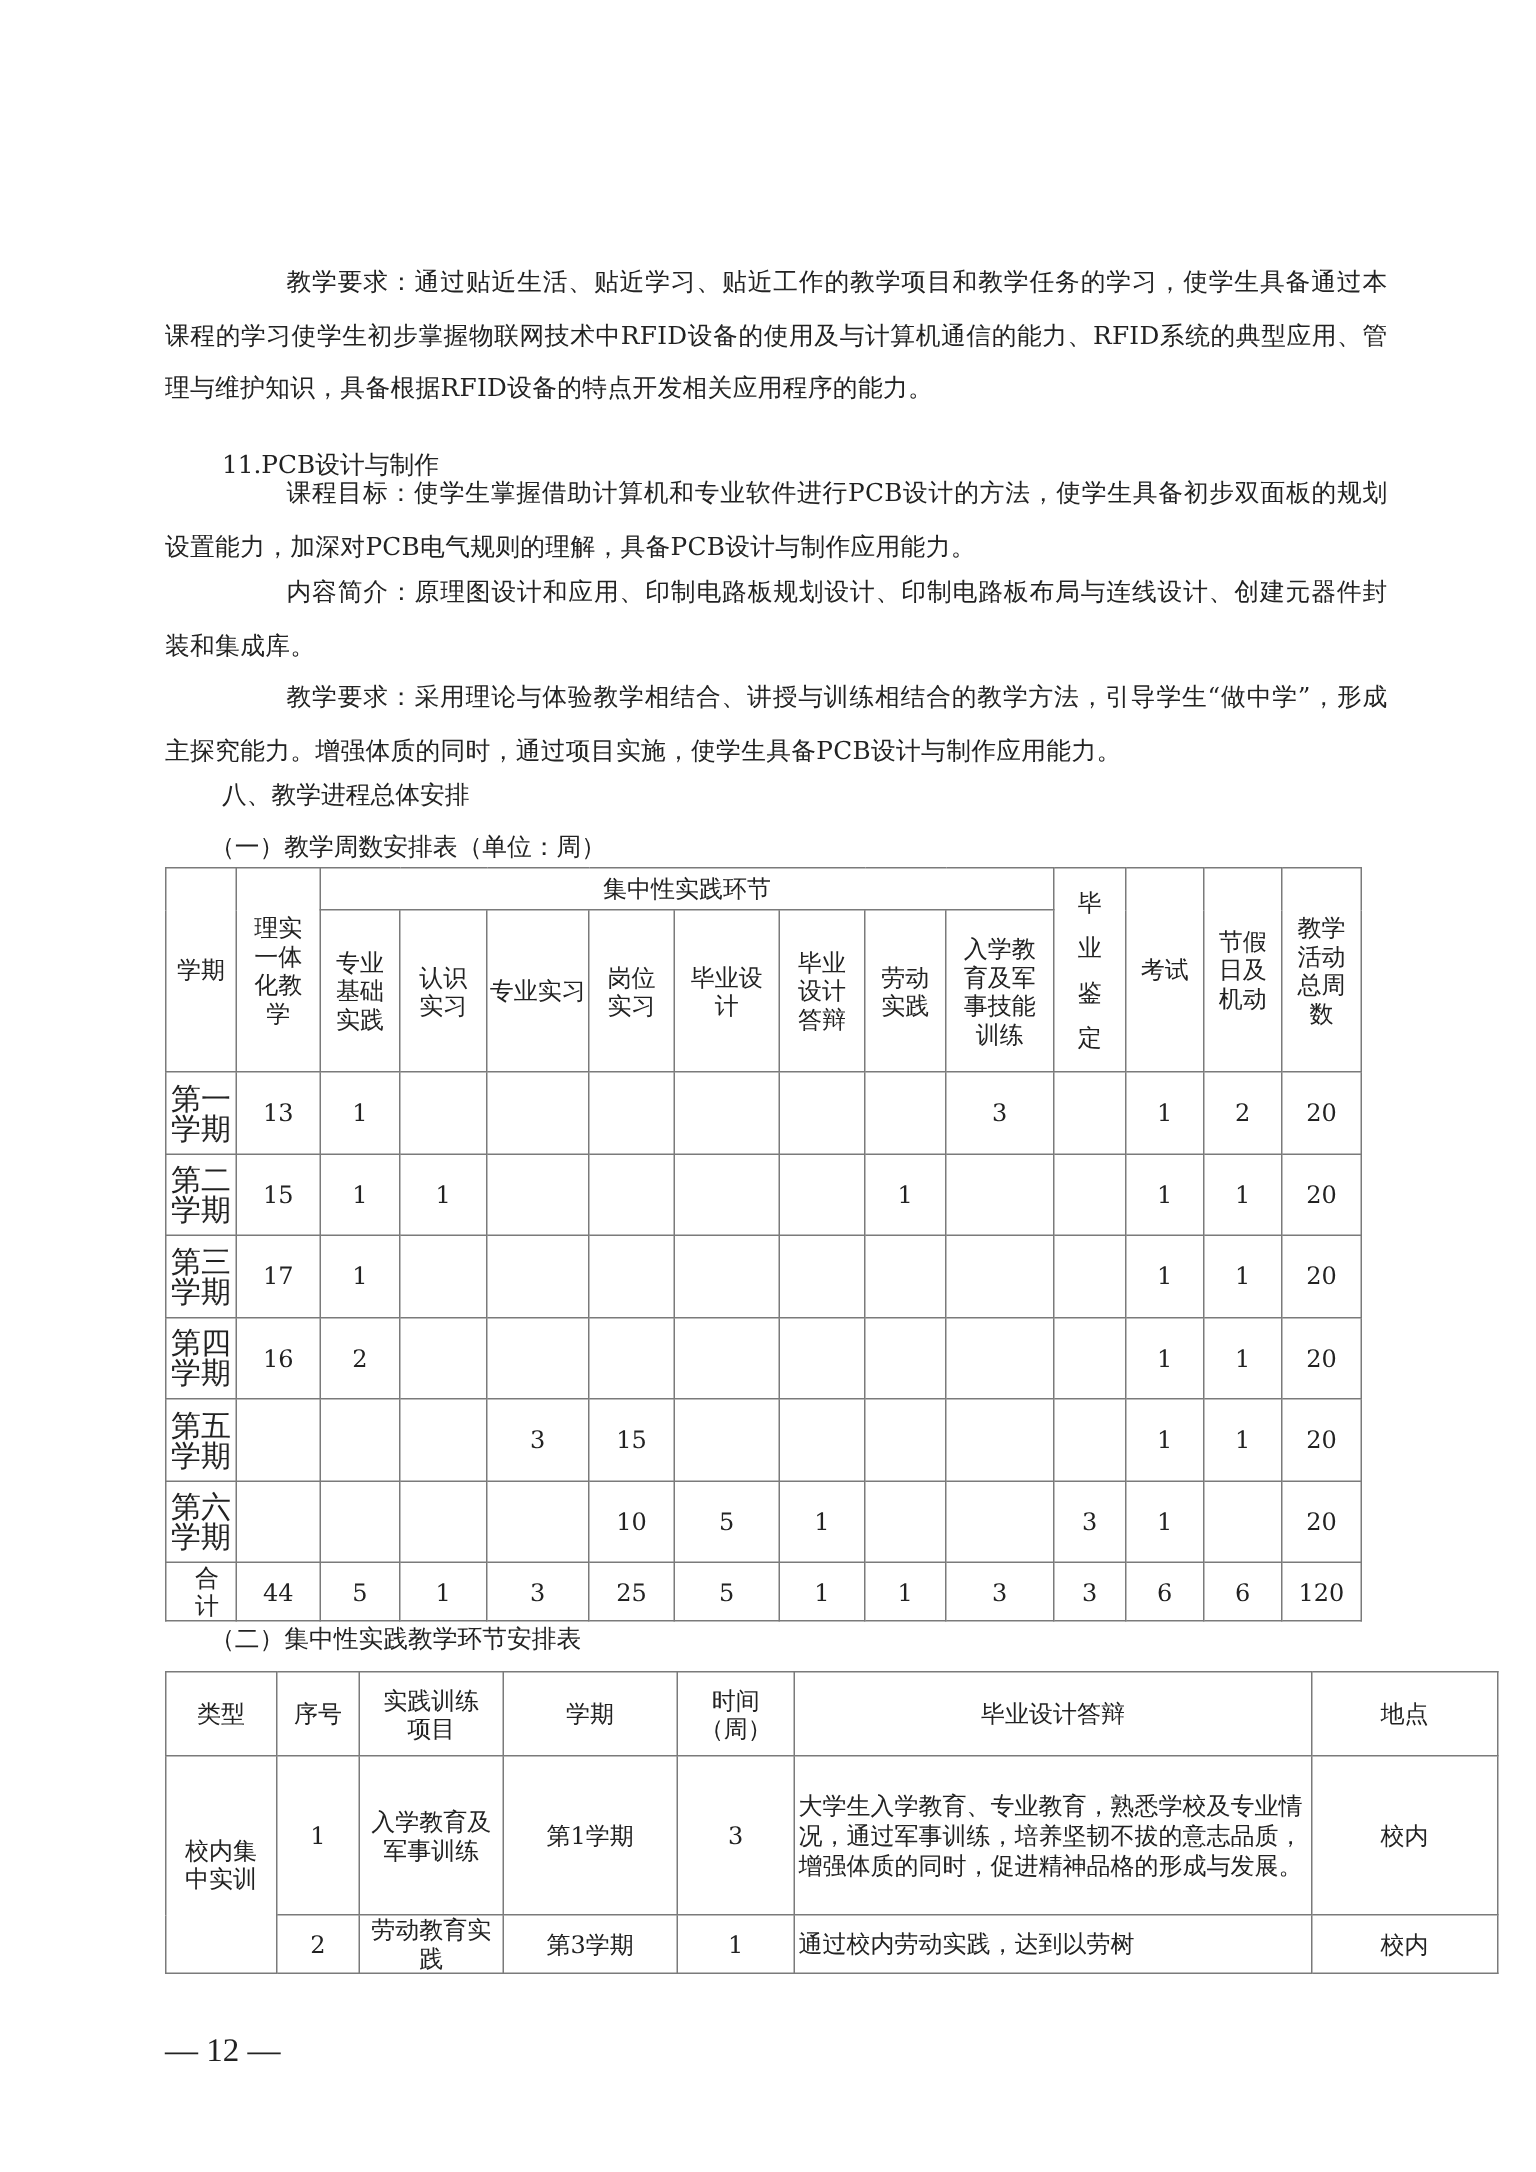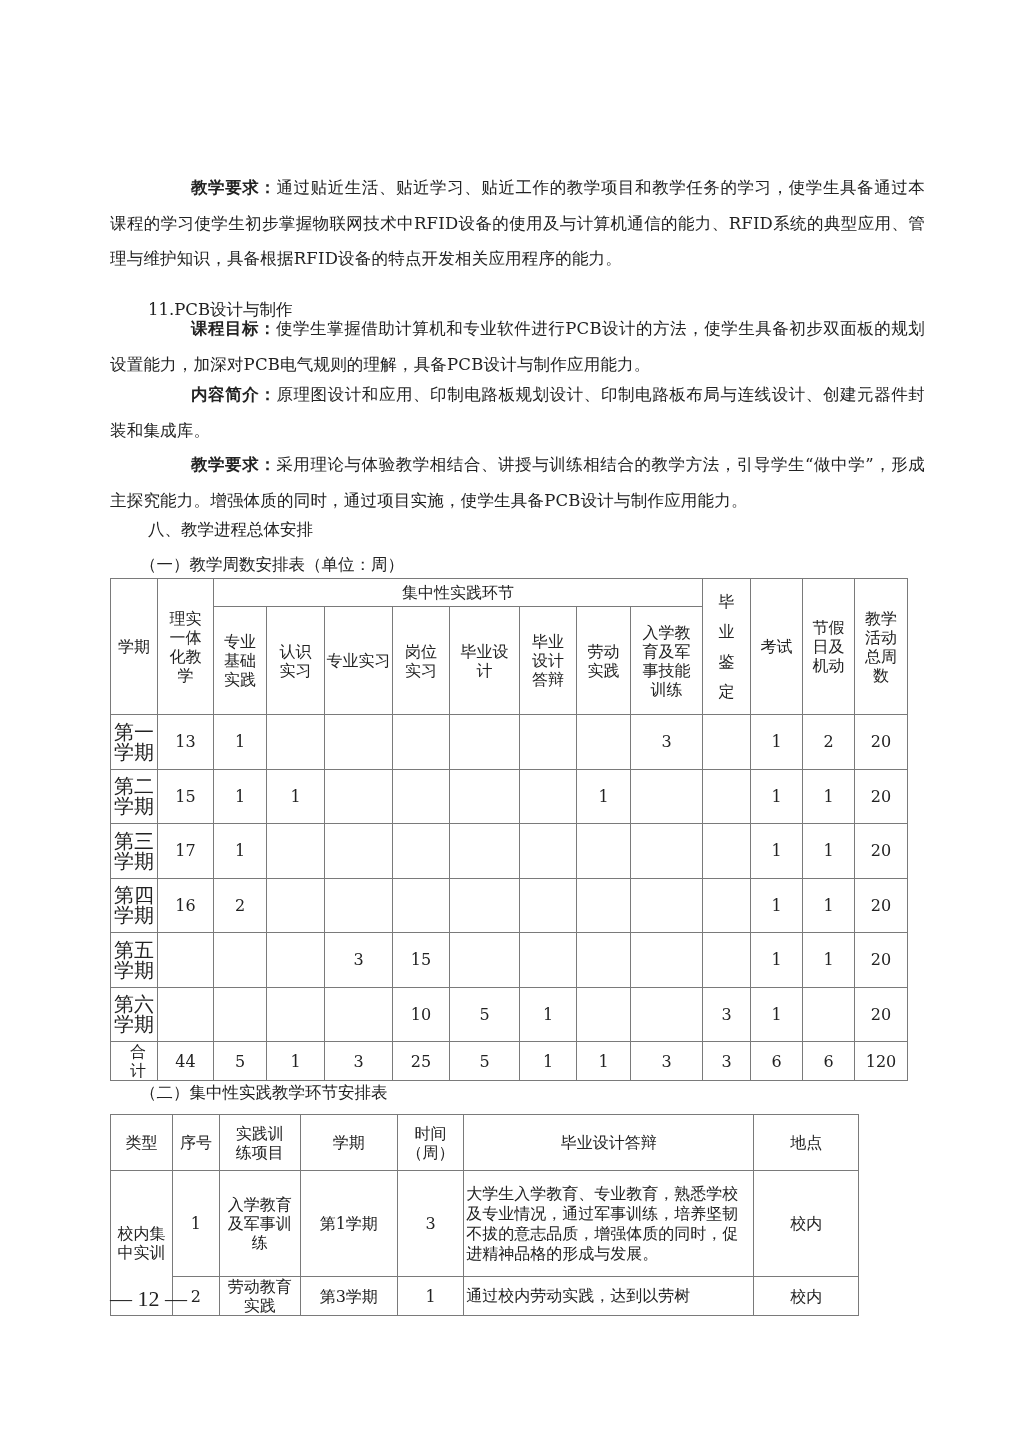--- a/index.html
+++ b/index.html
@@ -1,36 +1,36 @@
 <!DOCTYPE html>
 <html><head>
 <meta charset="utf-8">
 <style>
   html, body { margin: 0; padding: 0; background: #ffffff; }
   body { width: 1024px; height: 1448px; position: relative; overflow: hidden;
          font-family: "DejaVu Serif", "Liberation Serif", serif; color: #222; }
   .para { position: absolute; left: 110px; width: 815px; font-size: 16.5px; line-height: 35.5px; margin: 0; text-align: justify; letter-spacing: 0.2px; }
-  .para .lead { font-family: "DejaVu Sans", "Liberation Sans", sans-serif; font-weight: bold; padding-left: 43px; }
+  .para .lead { font-family: "DejaVu Sans", "Liberation Sans", sans-serif; font-weight: normal; padding-left: 43px; }
   .indent { text-indent: 38px; }
   .heading { position: absolute; left: 148px; font-size: 16.5px; font-family: "DejaVu Sans", "Liberation Sans", sans-serif; }
   table { position: absolute; border-collapse: collapse; font-size: 16px; table-layout: fixed; }
   td, th { border: 1px solid #7a7a7a; text-align: center; vertical-align: middle; padding: 0; font-weight: normal; line-height: 19px; }
   #t1 { left: 110px; top: 578px; width: 798px; }
   #t1 .hdr-top { height: 28px; }
   #t1 .hdr-sub { height: 108px; }
   #t1 .row td { height: 53.5px; }
   #t1 .row td.sem { font-size: 20px; line-height: 20px; text-align: left; padding-left: 3px; }
   #t1 .total td { height: 26px; }
   #t1 .total td.sem { text-align: left; padding-left: 19px; }
-  #t2 { left: 110px; top: 1114px; width: 749px; }
+  #t2 { left: 110px; top: 1114px; width: 889px; }
   #t2 .h td { height: 55px; }
   #t2 .r1 td { height: 105px; }
   #t2 .r2 td { height: 21px; }
   #t2 td.desc { text-align: left; padding-left: 2px; line-height: 20px; }
-  .page-num { position: absolute; left: 110px; top: 1286px; font-size: 22px; font-family: "Liberation Serif", serif; }
+  .page-num { position: absolute; left: 110px; top: 1354px; font-size: 22px; font-family: "Liberation Serif", serif; }
 </style>
 </head>
 <body>
 
 <p class="para indent" style="top:170px;"><span class="lead">教学要求：</span><span>通过贴近生活、贴近学习、贴近工作的教学项目和教学任务的学习，使学生具备通过本课程的学习使学生初步掌握物联网技术中RFID设备的使用及与计算机通信的能力、RFID系统的典型应用、管理与维护知识，具备根据RFID设备的特点开发相关应用程序的能力。</span></p>
 
 <div class="heading" style="top:281px; font-family:'DejaVu Serif',serif;margin-top:18px;">11.PCB设计与制作</div>
 
 <p class="para indent" style="top:311px;"><span class="lead">课程目标：</span><span>使学生掌握借助计算机和专业软件进行PCB设计的方法，使学生具备初步双面板的规划设置能力，加深对PCB电气规则的理解，具备PCB设计与制作应用能力。</span></p>
 

